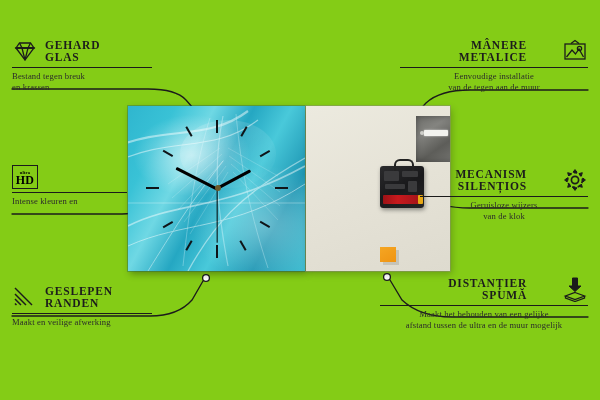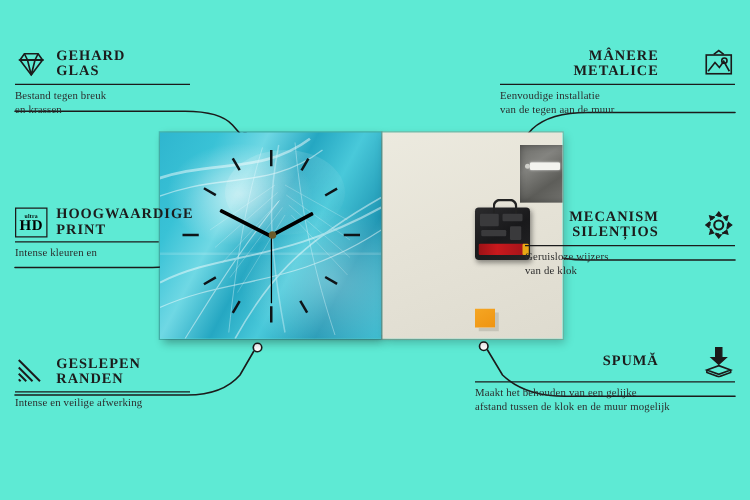--- a/index.html
+++ b/index.html
@@ -3,21 +3,21 @@
 <meta charset="utf-8">
 <style>
   html,body{margin:0;padding:0;}
   body{
     width:600px;height:400px;
     background:#ffffff;
     font-family:"Liberation Serif", serif;
     overflow:hidden;
     position:relative;
   }
-  #stage{position:absolute;left:0;top:0;width:600px;height:400px;overflow:hidden;background:#5eead4;}
+  #stage{position:absolute;left:0;top:0;width:600px;height:400px;overflow:hidden;background:#84cc16;}
 
   
   .product{position:absolute;left:128px;top:106px;width:322px;height:165px;}
   .panel-left{
     position:absolute;left:0;top:0;width:177px;height:165px;
     background:
       radial-gradient(ellipse 60% 45% at 36% 30%, rgba(255,255,255,.55) 0%, rgba(255,255,255,0) 55%),
       radial-gradient(ellipse 70% 60% at 78% 72%, rgba(255,255,255,.30) 0%, rgba(255,255,255,0) 60%),
       linear-gradient(118deg, #2fb6cf 0%, #39c2d6 18%, #6fd8e4 33%, #25a7c2 48%, #49c9da 62%, #1f97b4 80%, #3cbcd0 100%);
     box-shadow:0 0 0 1px rgba(30,90,105,.35), 2px 3px 7px rgba(0,0,0,.33);
@@ -78,21 +78,21 @@
     font-size:11.5px;font-weight:bold;letter-spacing:.8px;color:#1c1c1c;
     line-height:12.5px;text-transform:uppercase;
   }
   .co-rule{height:1px;background:#1b1b1b;margin-top:3px;}
   .co-sub{
     font-size:8.6px;color:#2b2b2b;line-height:11px;margin-top:3px;letter-spacing:.15px;
   }
   .ico{width:26px;height:26px;flex:0 0 26px;}
   .right .co-head{justify-content:flex-end;gap:35px;}
   .right .co-title{text-align:right;}
-  .right .co-sub{text-align:left;}
+  .right .co-sub{text-align:center;}
 
   svg.lead{position:absolute;left:0;top:0;width:600px;height:400px;pointer-events:none;}
 </style>
 </head>
 <body>
 
 <div id="stage">
 
   <svg class="lead" viewBox="0 0 600 400">
     <g fill="none" stroke="#1b1b1b" stroke-width="1.3" stroke-linecap="round">
@@ -203,24 +203,20 @@
       <div>en krassen</div>
     </div>
   </div>
 
   <div class="callout left" style="left:12px;top:165px;width:190px;">
     <div class="co-head">
       <span class="ico" style="border:1.4px solid #1b1b1b;display:flex;flex-direction:column;align-items:center;justify-content:center;width:26px;height:24px;box-sizing:border-box;">
         <span style="font-size:4.6px;font-weight:bold;letter-spacing:.2px;line-height:5px;">ultra</span>
         <span style="font-size:12px;font-weight:bold;letter-spacing:.3px;line-height:10px;">HD</span>
       </span>
-      <span>
-        <div class="co-title">HOOGWAARDIGE</div>
-        <div class="co-title">PRINT</div>
-      </span>
     </div>
     <div class="co-rule" style="width:115px;"></div>
     <div class="co-sub">
       <div>Intense kleuren en</div>
     </div>
   </div>
 
   <div class="callout left" style="left:12px;top:284px;width:190px;">
     <div class="co-head">
       <span class="ico">
@@ -231,21 +227,21 @@
           <path d="M3,19.5 L4.5,21"></path>
         </svg>
       </span>
       <span>
         <div class="co-title">GESLEPEN</div>
         <div class="co-title">RANDEN</div>
       </span>
     </div>
     <div class="co-rule" style="width:140px;"></div>
     <div class="co-sub">
-      <div>Intense en veilige afwerking</div>
+      <div>Maakt en veilige afwerking</div>
     </div>
   </div>
 
   <div class="callout right" style="left:400px;top:38px;width:188px;">
     <div class="co-head">
       <span>
         <div class="co-title">MÂNERE</div>
         <div class="co-title">METALICE</div>
       </span>
       <span class="ico">
@@ -284,30 +280,31 @@
     <div class="co-rule" style="width:168px;"></div>
     <div class="co-sub">
       <div>Geruisloze wijzers</div>
       <div>van de klok</div>
     </div>
   </div>
 
   <div class="callout right" style="left:380px;top:276px;width:208px;">
     <div class="co-head">
       <span>
+        <div class="co-title">DISTANȚIER</div>
         <div class="co-title">SPUMĂ</div>
       </span>
       <span class="ico">
         <svg viewBox="0 0 26 26" fill="none" stroke="#1b1b1b" stroke-width="1.3">
           <path d="M10.5,2 L15.5,2 L15.5,10 L19,10 L13,15.5 L7,10 L10.5,10 Z" fill="#1b1b1b" stroke-width="1"></path>
           <path d="M13,16.5 L22.5,20 L13,23.5 L3.5,20 Z"></path>
           <path d="M3.5,20 L3.5,22 L13,25.5 L22.5,22 L22.5,20"></path>
         </svg>
       </span>
     </div>
     <div class="co-rule" style="width:208px;"></div>
     <div class="co-sub">
       <div>Maakt het behouden van een gelijke</div>
-      <div>afstand tussen de klok en de muur mogelijk</div>
+      <div>afstand tussen de ultra en de muur mogelijk</div>
     </div>
   </div>
 
 </div>
 
 </body></html>

